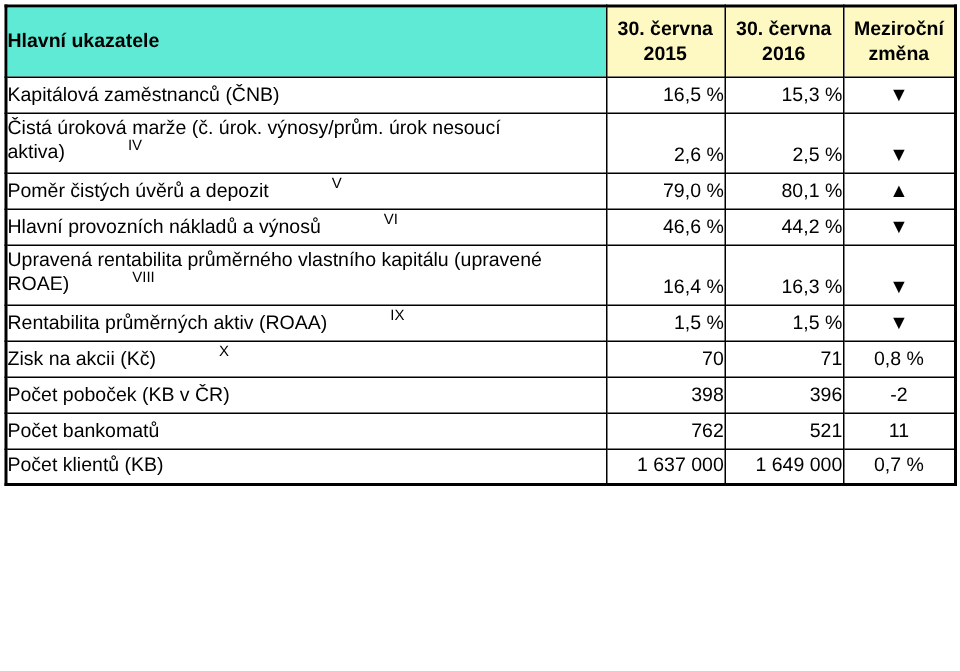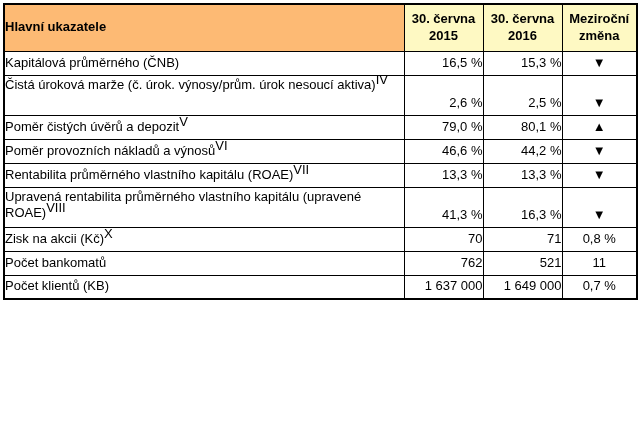--- a/index.html
+++ b/index.html
@@ -30,21 +30,21 @@
     overflow: hidden;
   }
   col.c-label  { width: 400px; }
   col.c-v2015  { width: 79px; }
   col.c-v2016  { width: 79px; }
   col.c-change { width: 75px; }
 
   
   tr.head { height: 47px; }
   th.title {
-    background: #fdba74;
+    background: #5eead4;
     text-align: left;
     vertical-align: middle;
     font-size: 14px;
     font-weight: bold;
     padding-left: 6px;
   }
   th.gray {
     background: #fef9c3;
     text-align: center;
     vertical-align: middle;
@@ -75,22 +75,23 @@
     text-align: center;
     vertical-align: middle;
     white-space: nowrap;
   }
   tr.row.tall td.num,
   tr.row.tall td.chg {
     vertical-align: bottom;
     padding-bottom: 3px;
   }
   td.label sup {
-    font-size: 13px;
+    font-size: 10px;
     line-height: 0;
+    margin-left: 42px;
   }
 </style>
 </head>
 <body>
 
 <div class="page">
   <table class="indicators">
     <colgroup>
       <col class="c-label">
       <col class="c-v2015">
@@ -100,60 +101,66 @@
     <thead>
       <tr class="head">
         <th class="title">Hlavní ukazatele</th>
         <th class="gray">30. června 2015</th>
         <th class="gray">30. června 2016</th>
         <th class="gray">Meziroční změna</th>
       </tr>
     </thead>
     <tbody>
       <tr class="row">
-        <td class="label"><span>Kapitálová průměrného (ČNB)</span><sup></sup></td>
+        <td class="label"><span>Kapitálová zaměstnanců (ČNB)</span><sup></sup></td>
         <td class="num">16,5 %</td>
         <td class="num">15,3 %</td>
         <td class="chg">▼</td>
       </tr>
       <tr class="row tall">
         <td class="label"><span>Čistá úroková marže (č. úrok. výnosy/prům. úrok nesoucí aktiva)</span><sup>IV</sup></td>
         <td class="num">2,6 %</td>
         <td class="num">2,5 %</td>
         <td class="chg">▼</td>
       </tr>
       <tr class="row">
         <td class="label"><span>Poměr čistých úvěrů a depozit</span><sup>V</sup></td>
         <td class="num">79,0 %</td>
         <td class="num">80,1 %</td>
         <td class="chg">▲</td>
       </tr>
       <tr class="row">
-        <td class="label"><span>Poměr provozních nákladů a výnosů</span><sup>VI</sup></td>
+        <td class="label"><span>Hlavní provozních nákladů a výnosů</span><sup>VI</sup></td>
         <td class="num">46,6 %</td>
         <td class="num">44,2 %</td>
         <td class="chg">▼</td>
       </tr>
-      <tr class="row">
-        <td class="label"><span>Rentabilita průměrného vlastního kapitálu (ROAE)</span><sup>VII</sup></td>
-        <td class="num">13,3 %</td>
-        <td class="num">13,3 %</td>
+      <tr class="row tall">
+        <td class="label"><span>Upravená rentabilita průměrného vlastního kapitálu (upravené ROAE)</span><sup>VIII</sup></td>
+        <td class="num">16,4 %</td>
+        <td class="num">16,3 %</td>
         <td class="chg">▼</td>
       </tr>
-      <tr class="row tall">
-        <td class="label"><span>Upravená rentabilita průměrného vlastního kapitálu (upravené ROAE)</span><sup>VIII</sup></td>
-        <td class="num">41,3 %</td>
-        <td class="num">16,3 %</td>
+      <tr class="row">
+        <td class="label"><span>Rentabilita průměrných aktiv (ROAA)</span><sup>IX</sup></td>
+        <td class="num">1,5 %</td>
+        <td class="num">1,5 %</td>
         <td class="chg">▼</td>
       </tr>
       <tr class="row">
         <td class="label"><span>Zisk na akcii (Kč)</span><sup>X</sup></td>
         <td class="num">70</td>
         <td class="num">71</td>
         <td class="chg">0,8 %</td>
+      </tr>
+      <tr class="row">
+        <td class="label"><span>Počet poboček (KB v ČR)</span><sup></sup></td>
+        <td class="num">398</td>
+        <td class="num">396</td>
+        <td class="chg">-2</td>
       </tr>
       <tr class="row">
         <td class="label"><span>Počet bankomatů</span><sup></sup></td>
         <td class="num">762</td>
         <td class="num">521</td>
         <td class="chg">11</td>
       </tr>
       <tr class="row">
         <td class="label"><span>Počet klientů (KB)</span><sup></sup></td>
         <td class="num">1 637 000</td>

